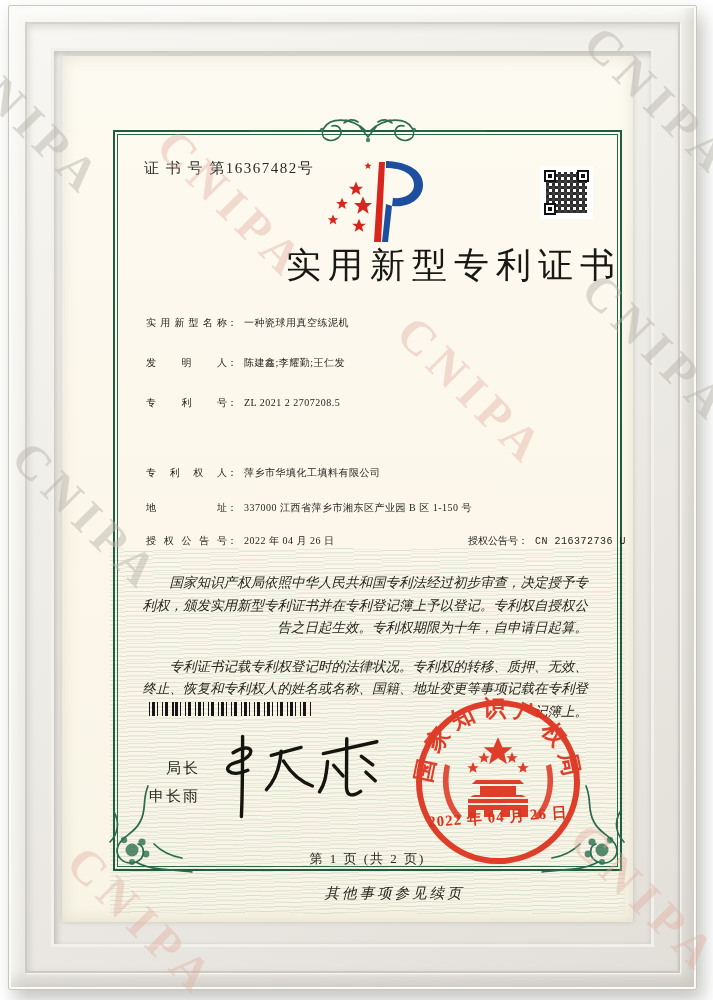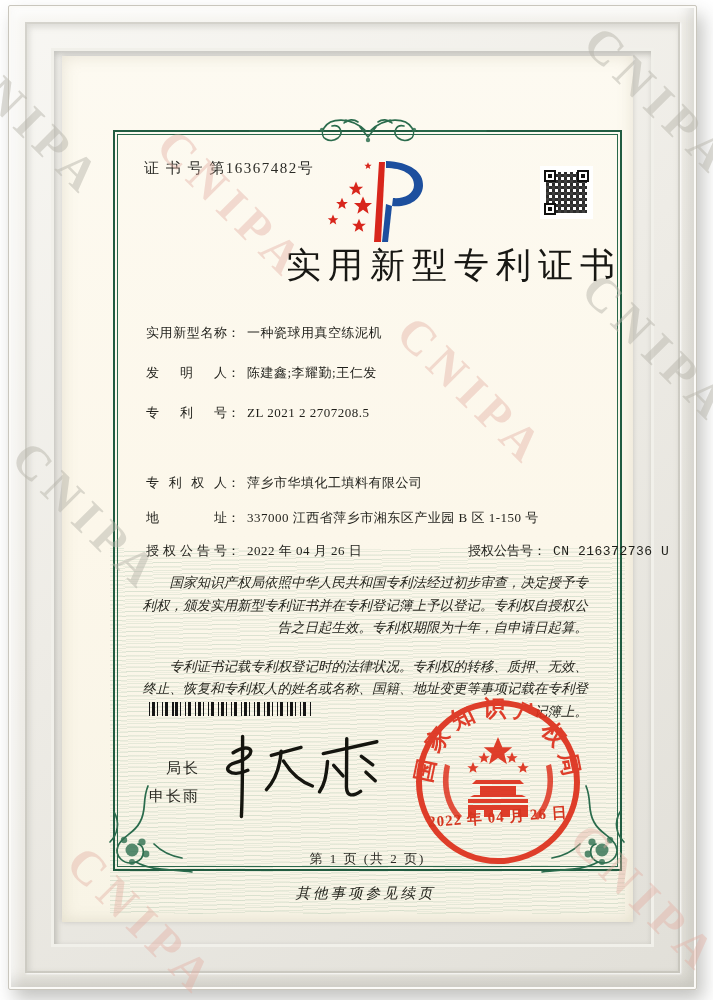--- a/index.html
+++ b/index.html
@@ -36,42 +36,42 @@
   .qr-pat{position:absolute;inset:3px;
       background-image:repeating-linear-gradient(0deg,#161616 0 3px,transparent 3px 6px),
                        repeating-linear-gradient(90deg,#161616 0 3px,transparent 3px 6px);
       background-blend-mode:screen;opacity:.9;}
   .qr-eye{position:absolute;width:12px;height:12px;border:2.5px solid #111;background:#fff;box-sizing:border-box;}
   .qr-eye::after{content:"";display:block;width:4px;height:4px;margin:1.5px;background:#111;}
   .qr-eye.tl{left:1px;top:1px}.qr-eye.tr{right:1px;top:1px}.qr-eye.bl{left:1px;bottom:1px}
   .logo{position:absolute;left:240px;top:100px;}
   .title{position:absolute;left:51px;top:186px;width:509px;text-align:right;
          font-size:35px;letter-spacing:7px;color:#181814;font-weight:400;}
-  .frow{position:absolute;left:84px;font-size:13px;color:#1f1f1a;white-space:nowrap;margin-top:8px;}
+  .frow{position:absolute;left:84px;font-size:10px;color:#1f1f1a;white-space:nowrap;}
   .f-label{display:inline-block;width:81px;text-align:justify;text-align-last:justify;}
   .f-colon{margin-right:7px;}
   .f-val{letter-spacing:.5px;}
   .grant2{position:absolute;left:322px;top:0;font-family:Liberation Mono, monospace;}
   .paras{position:absolute;left:64px;top:500px;width:478px;font-size:13.5px;line-height:22.5px;
          color:#26261f;font-style:italic;}
   .paras p{margin:16px;text-indent:2em;text-align:right;}
   .barcode{position:absolute;left:87px;top:646px;width:162px;height:14px;
       background-image:repeating-linear-gradient(90deg,#161616 0 1.5px,transparent 1.5px 3px,
         #161616 3px 6px,transparent 6px 8px,#161616 8px 9px,transparent 9px 13px,
         #161616 13px 14.5px,transparent 14.5px 16px,#161616 16px 19px,transparent 19px 23px);}
   .director{position:absolute;left:87px;top:698px;font-family:"Liberation Sans","DejaVu Sans",sans-serif;
          font-size:15px;line-height:28px;color:#26261f;letter-spacing:2px;text-align:right;}
   .signature{position:absolute;left:158px;top:674px;transform:rotate(-2deg);}
   .seal{position:absolute;left:350px;top:640px;opacity:.92;}
   .seal-date{position:absolute;left:352px;top:752px;width:168px;text-align:center;
          color:#d5351f;font-size:15px;font-weight:bold;letter-spacing:1px;transform:rotate(-4deg);}
   .page-info{position:absolute;left:51px;top:794px;width:509px;text-align:center;
          font-size:13px;color:#2a2a24;letter-spacing:2px;}
   .footer-note{position:absolute;left:0;top:828px;width:607px;text-align:center;
-         font-size:14.5px;font-style:italic;color:#26261f;letter-spacing:3px;}
+         font-size:14.5px;font-style:italic;color:#26261f;letter-spacing:3px;padding-left:29px;}
   
   .wm{position:absolute;font-weight:bold;font-size:48px;letter-spacing:8px;
       transform:rotate(45deg);transform-origin:left top;pointer-events:none;z-index:6;}
   .wm.pink{color:rgba(226,174,163,.42);}
   .wm.grey{color:rgba(182,179,170,.48);}
 </style>
 </head>
 <body>
 
 <div class="stage">

